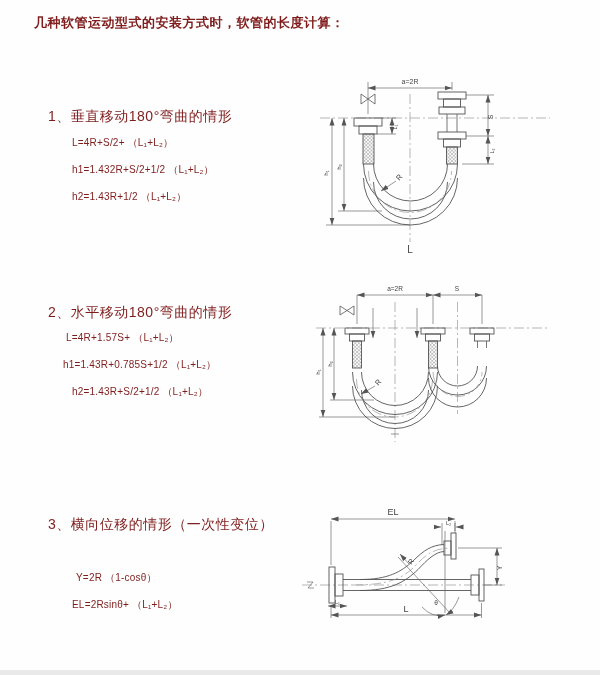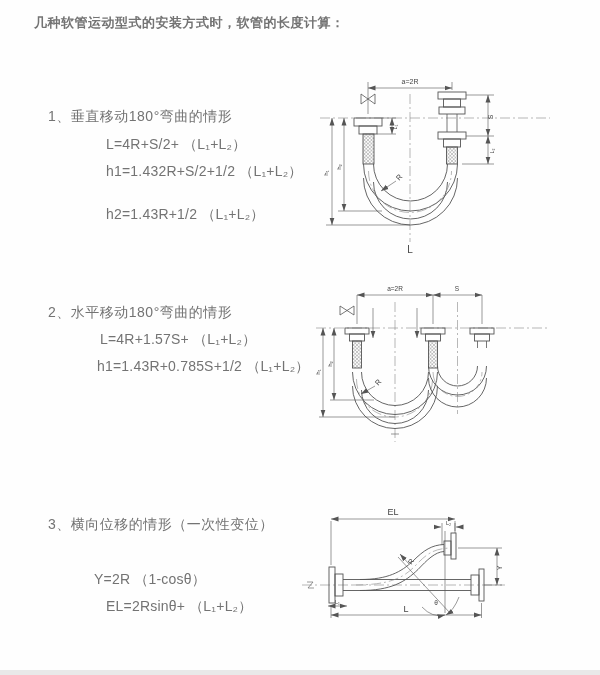--- a/index.html
+++ b/index.html
@@ -1,43 +1,44 @@
 <!DOCTYPE html>
 <html><head>
 <meta charset="utf-8">
 <style>
   html,body{margin:0;padding:0;background:#fff;}
   .page{position:relative;width:600px;height:675px;background:#fefefe;overflow:hidden;
-        font-family:"Liberation Sans","DejaVu Sans",sans-serif;color:#737373;}
+        font-family:"Liberation Sans","DejaVu Sans",sans-serif;color:#7f1d1d;}
   .title{position:absolute;left:34px;top:14px;font-size:13px;font-weight:bold;letter-spacing:.5px;}
   .heading{position:absolute;font-size:14px;font-weight:normal;letter-spacing:.5px;}
-  .formula{position:absolute;font-size:14px;letter-spacing:.2px;margin-left:34px;}
+  .formula{position:absolute;font-size:10px;letter-spacing:.2px;}
   .diag{position:absolute;}
   svg{overflow:visible;}
   svg text{font-family:"Liberation Sans","DejaVu Sans",sans-serif;fill:#444;}
   .bottombar{position:absolute;left:0;top:670px;width:600px;height:5px;background:#e9e9e9;}
 </style>
 </head>
 <body>
 
 <div class="page">
 
   <div class="title">几种软管运动型式的安装方式时，软管的长度计算：</div>
 
   <div class="heading" style="left:48px;top:108px">1、垂直移动180°弯曲的情形</div>
   <div class="formula" style="left:72px;top:136px">L=4R+S/2+ （L₁+L₂）</div>
   <div class="formula" style="left:72px;top:163px">h1=1.432R+S/2+1/2 （L₁+L₂）</div>
-  <div class="formula" style="left:72px;top:206px">h2=1.43R+1/2 （L₁+L₂）</div>
+  <div class="formula" style="left:72px;top:190px">h2=1.43R+1/2 （L₁+L₂）</div>
 
   <div class="heading" style="left:48px;top:304px">2、水平移动180°弯曲的情形</div>
   <div class="formula" style="left:66px;top:331px">L=4R+1.57S+ （L₁+L₂）</div>
   <div class="formula" style="left:63px;top:358px">h1=1.43R+0.785S+1/2 （L₁+L₂）</div>
+  <div class="formula" style="left:72px;top:385px">h2=1.43R+S/2+1/2 （L₁+L₂）</div>
 
   <div class="heading" style="left:48px;top:516px">3、横向位移的情形（一次性变位）</div>
-  <div class="formula" style="left:60px;top:571px">Y=2R （1-cosθ）</div>
+  <div class="formula" style="left:76px;top:571px">Y=2R （1-cosθ）</div>
   <div class="formula" style="left:72px;top:598px">EL=2Rsinθ+ （L₁+L₂）</div>
 
   <svg class="diag" style="left:312px;top:70px" width="250" height="190" viewBox="0 0 250 190">
     <defs>
       <marker id="a1" orient="auto-start-reverse" markerUnits="userSpaceOnUse" markerWidth="8" markerHeight="6" refX="7.5" refY="3">
         <path d="M0,0.5 L7.5,3 L0,5.5 z" fill="#555"></path>
       </marker>
       <pattern id="x1" patternUnits="userSpaceOnUse" width="3.5" height="3.5">
         <path d="M0,3.5 L3.5,0 M0,0 L3.5,3.5" stroke="#8d8d8d" stroke-width="0.5"></path>
       </pattern>

